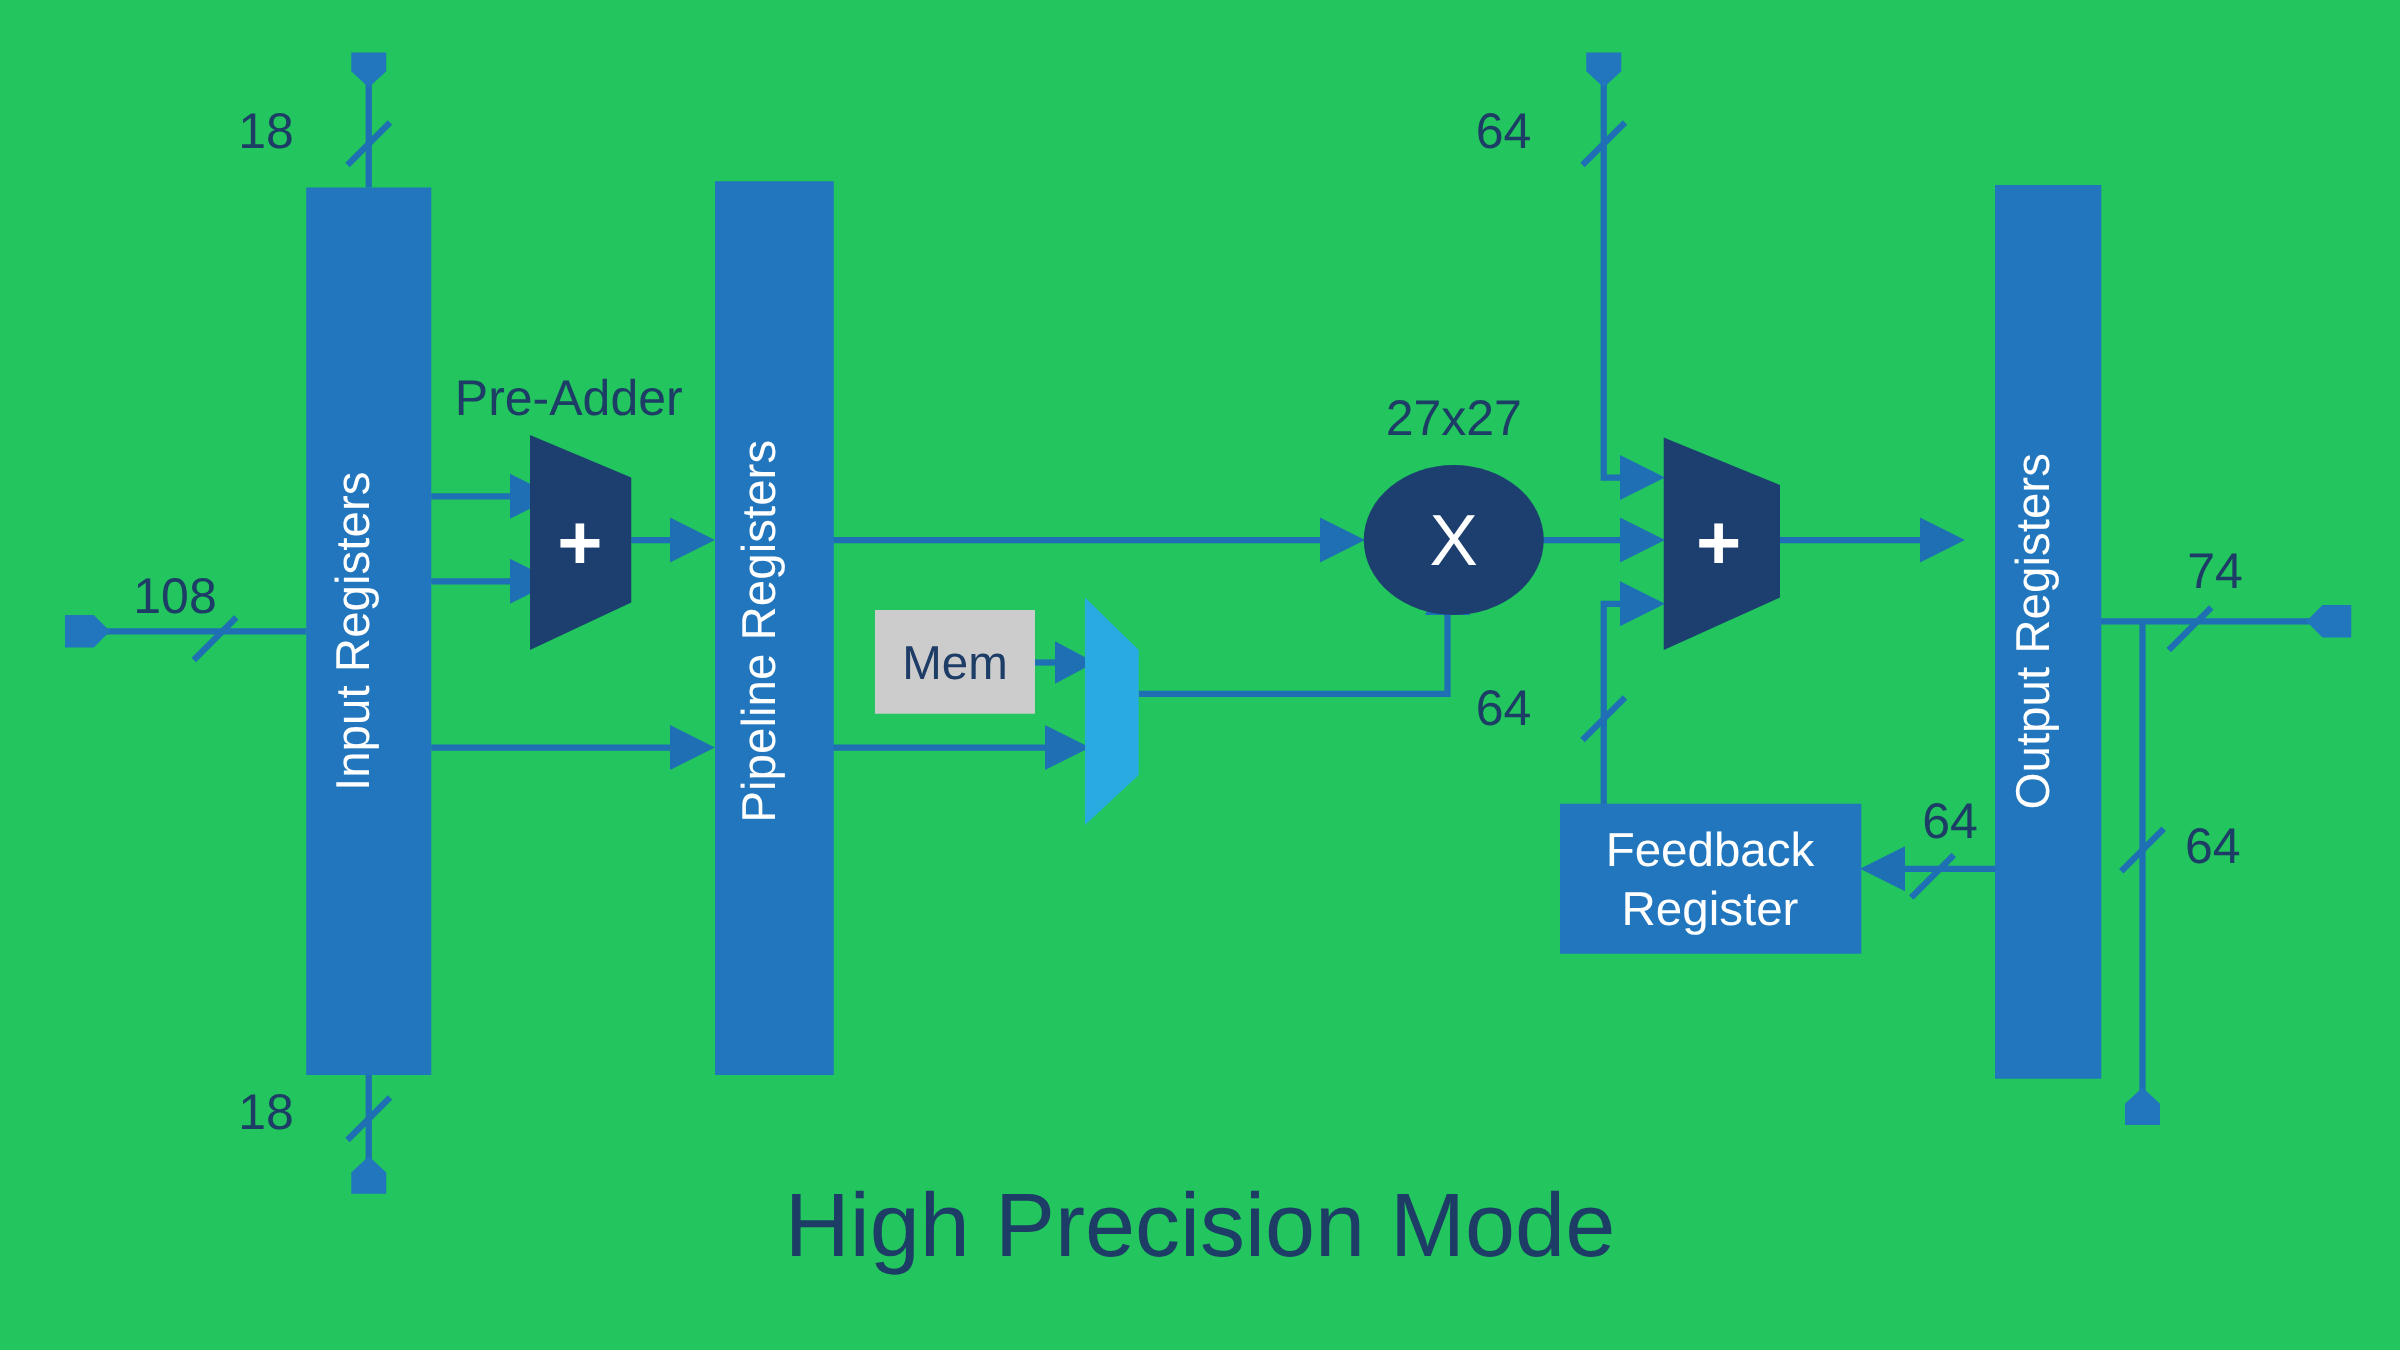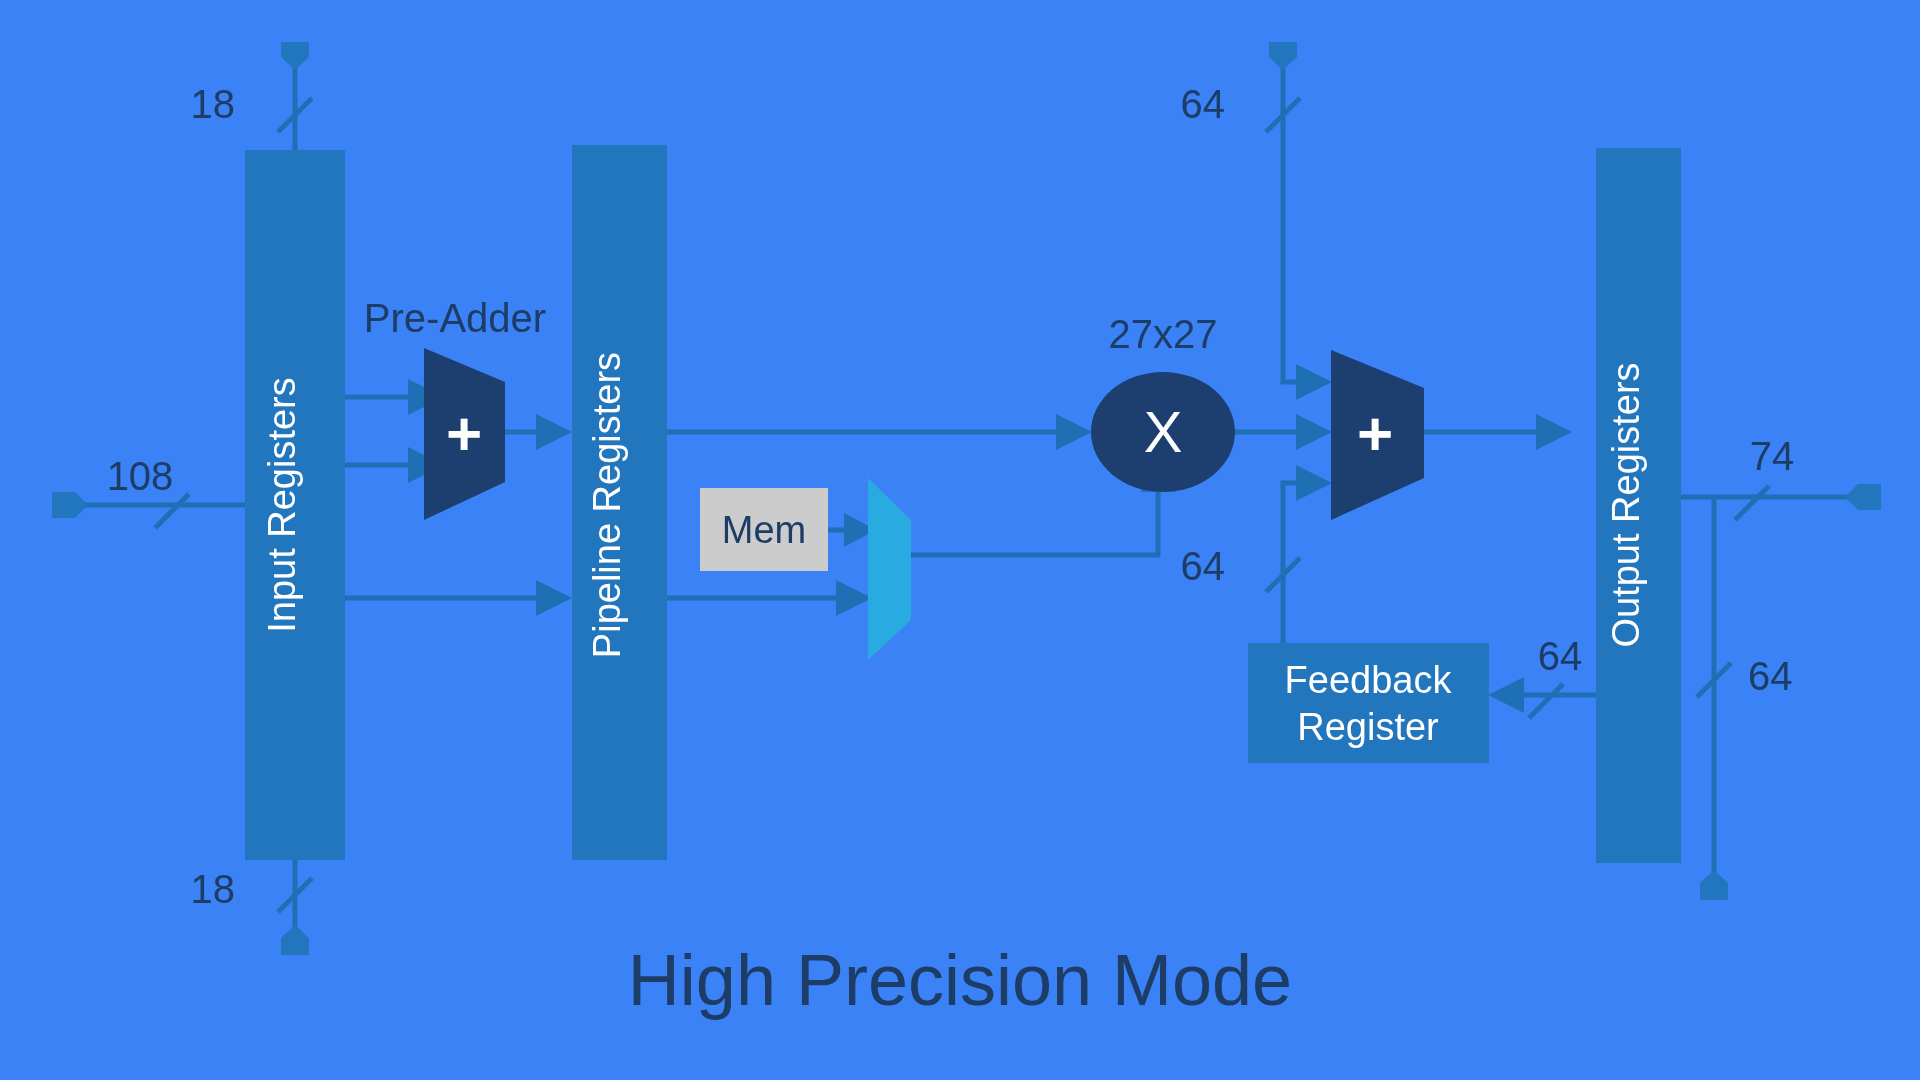--- a/index.html
+++ b/index.html
@@ -10,21 +10,21 @@
   body {
     width: 1920px;
     height: 1080px;
     font-family: "Liberation Sans", sans-serif;
     overflow: hidden;
   }
   #stage {
     position: relative;
     width: 1920px;
     height: 1080px;
-    background: #3b82f6;
+    background: #22c55e;
   }
   svg#diagram {
     display: block;
     width: 1920px;
     height: 1080px;
   }
   .wire      { stroke: #1f6fb5; stroke-width: 5; fill: none; }
   .slash     { stroke: #1f6fb5; stroke-width: 5; fill: none; stroke-linecap: butt; }
   .arrowhead { fill: #1f6fb5; }
   .reg-bar   { fill: #2176bd; }

